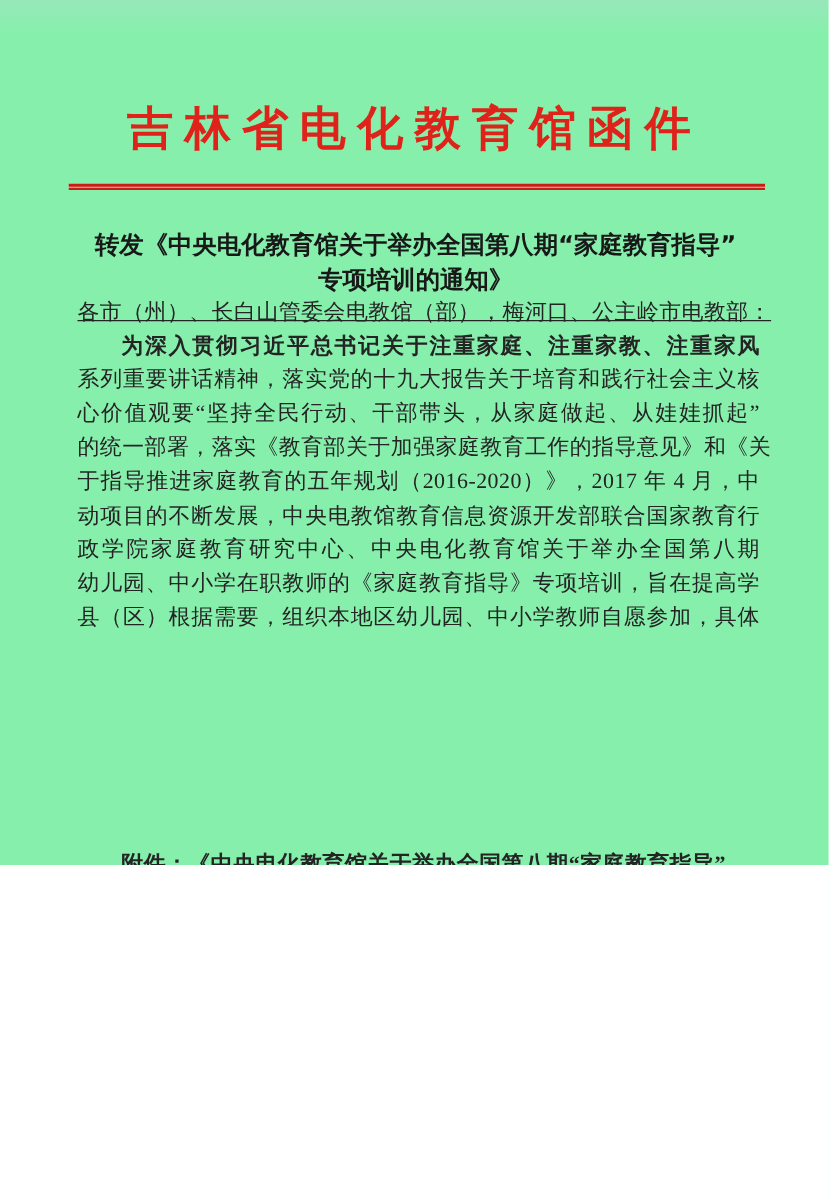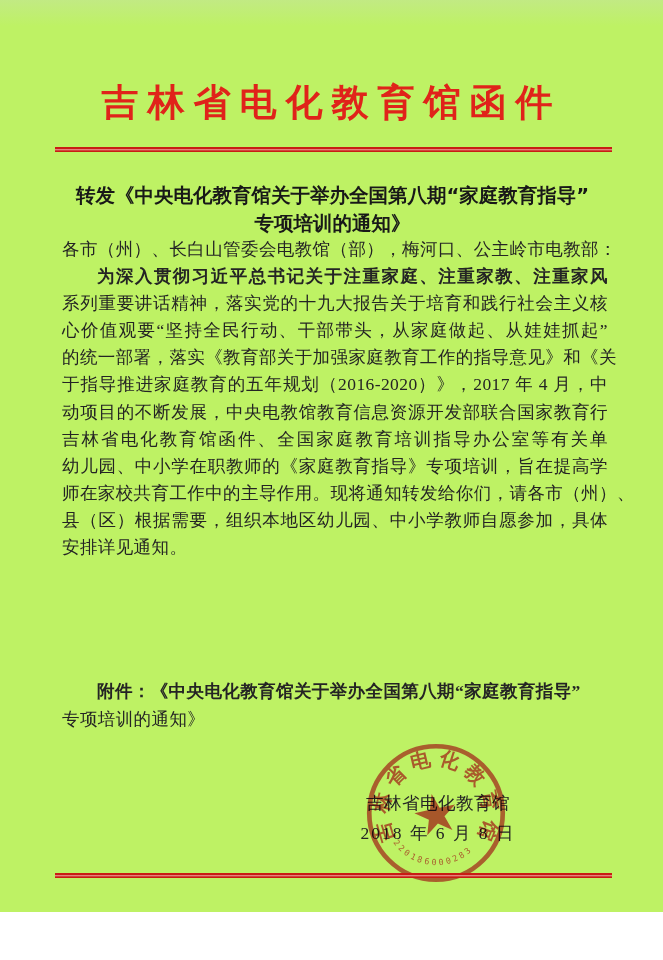--- a/index.html
+++ b/index.html
@@ -1,22 +1,22 @@
 <!DOCTYPE html>
 <html><head>
 <meta charset="utf-8">
 <style>
   * { margin: 0; padding: 0; box-sizing: border-box; }
   html, body { width: 663px; background: #ffffff; }
   body { font-family: "Liberation Serif", serif; }
   .page {
     position: relative;
     width: 663px;
-    height: 912px;
-    background: #bef264;
+    height: 692px;
+    background: #86efac;
     overflow: hidden;
     color: #1f1f1f;
   }
   .scan-noise-top {
     position: absolute; top: 0; left: 0; width: 663px; height: 26px;
     background: linear-gradient(180deg, rgba(205,210,225,0.25), rgba(255,255,255,0));
   }
   .letterhead {
     position: absolute;
     top: 78px; left: 0; width: 663px;
@@ -61,21 +61,21 @@
   }
   .bline {
     height: 27.1px;
     line-height: 27.1px;
     white-space: nowrap;
     text-align: justify;
     text-align-last: justify;
     text-justify: inter-character;
     letter-spacing: 0.4px;
   }
-  .bline.no-justify { text-align: center; text-align-last: left; }
+  .bline.no-justify { text-align: center; text-align-last: left; text-decoration: underline; }
   .attachment-block {
     position: absolute;
     top: 658px; left: 62px; width: 546px;
     font-size: 17.5px;
     color: #242424;
     margin-top: 20px;
   }
   .aline { height: 27.5px; line-height: 27.5px; white-space: nowrap; letter-spacing: 0.4px; }
   .indent { text-indent: 35px; font-weight: bold; }
   .signature-block {
@@ -113,25 +113,23 @@
   </div>
 
   <div class="body-block">
     <div class="bline no-justify">各市（州）、长白山管委会电教馆（部），梅河口、公主岭市电教部：</div>
     <div class="bline indent">为深入贯彻习近平总书记关于注重家庭、注重家教、注重家风</div>
     <div class="bline">系列重要讲话精神，落实党的十九大报告关于培育和践行社会主义核</div>
     <div class="bline">心价值观要“坚持全民行动、干部带头，从家庭做起、从娃娃抓起”</div>
     <div class="bline">的统一部署，落实《教育部关于加强家庭教育工作的指导意见》和《关</div>
     <div class="bline">于指导推进家庭教育的五年规划（2016-2020）》，2017 年 4 月，中</div>
     <div class="bline">动项目的不断发展，中央电教馆教育信息资源开发部联合国家教育行</div>
-    <div class="bline">吉林省电化教育馆函件、全国家庭教育培训指导办公室等有关单</div>
+    <div class="bline">政学院家庭教育研究中心、中央电化教育馆关于举办全国第八期</div>
     <div class="bline">幼儿园、中小学在职教师的《家庭教育指导》专项培训，旨在提高学</div>
-    <div class="bline">师在家校共育工作中的主导作用。现将通知转发给你们，请各市（州）、</div>
     <div class="bline">县（区）根据需要，组织本地区幼儿园、中小学教师自愿参加，具体</div>
-    <div class="bline no-justify">安排详见通知。</div>
   </div>
 
   <div class="attachment-block">
     <div class="aline indent">附件：《中央电化教育馆关于举办全国第八期“家庭教育指导”</div>
     <div class="aline">专项培训的通知》</div>
   </div>
 
   <div class="signature-block">
     <div class="sig-org">吉林省电化教育馆</div>
     <div class="sig-date">2018 年 6 月 8 日</div>

